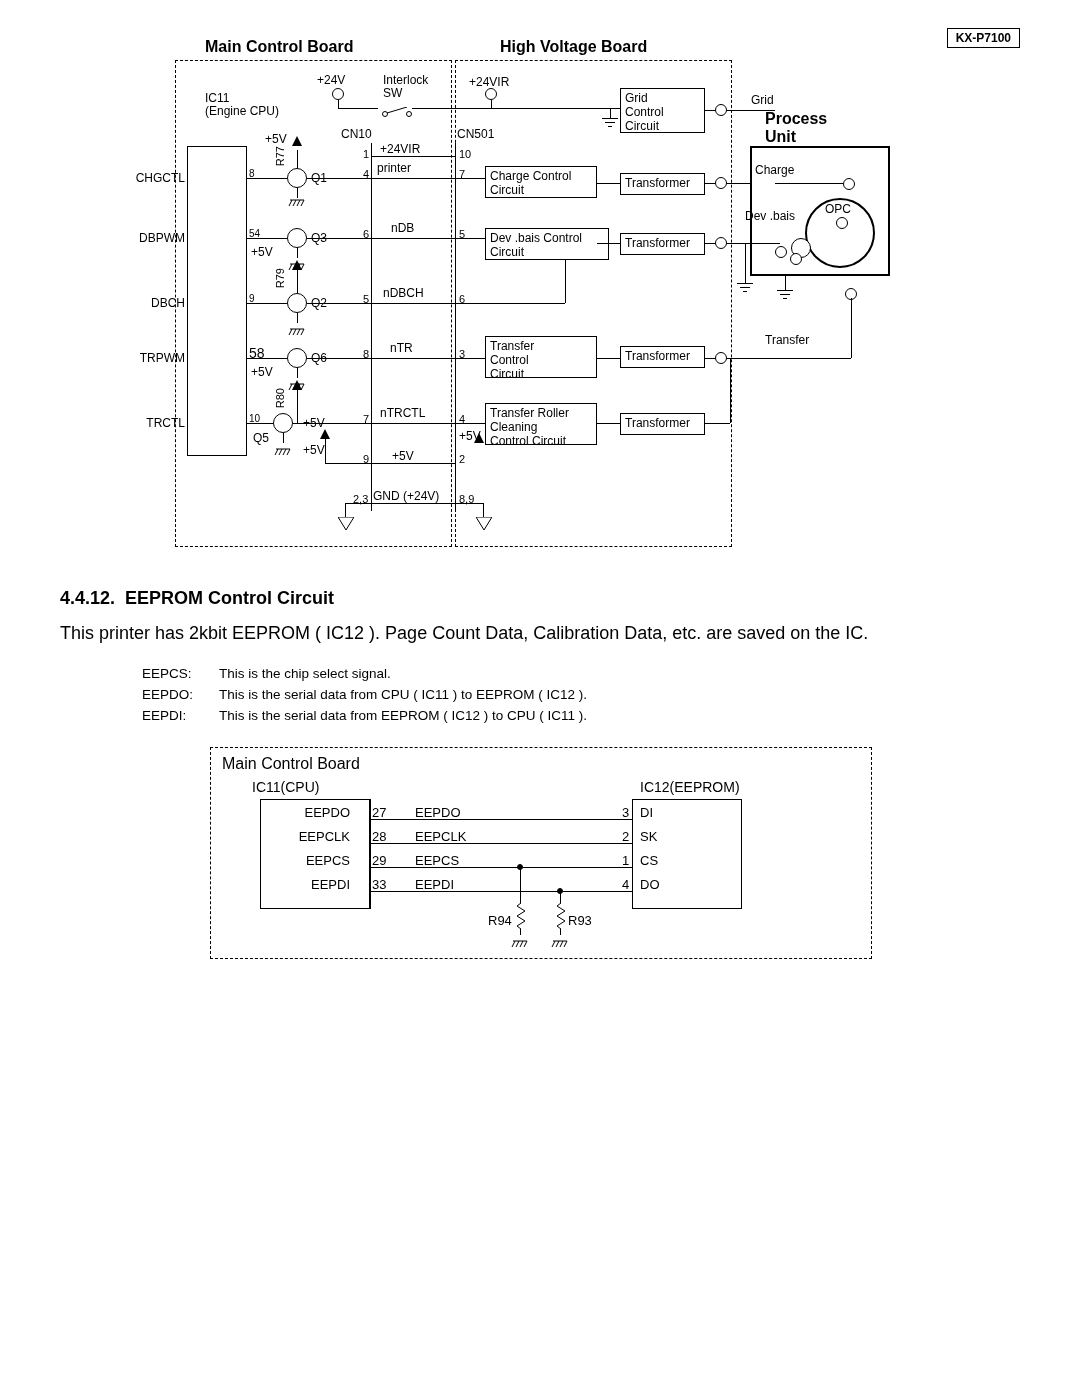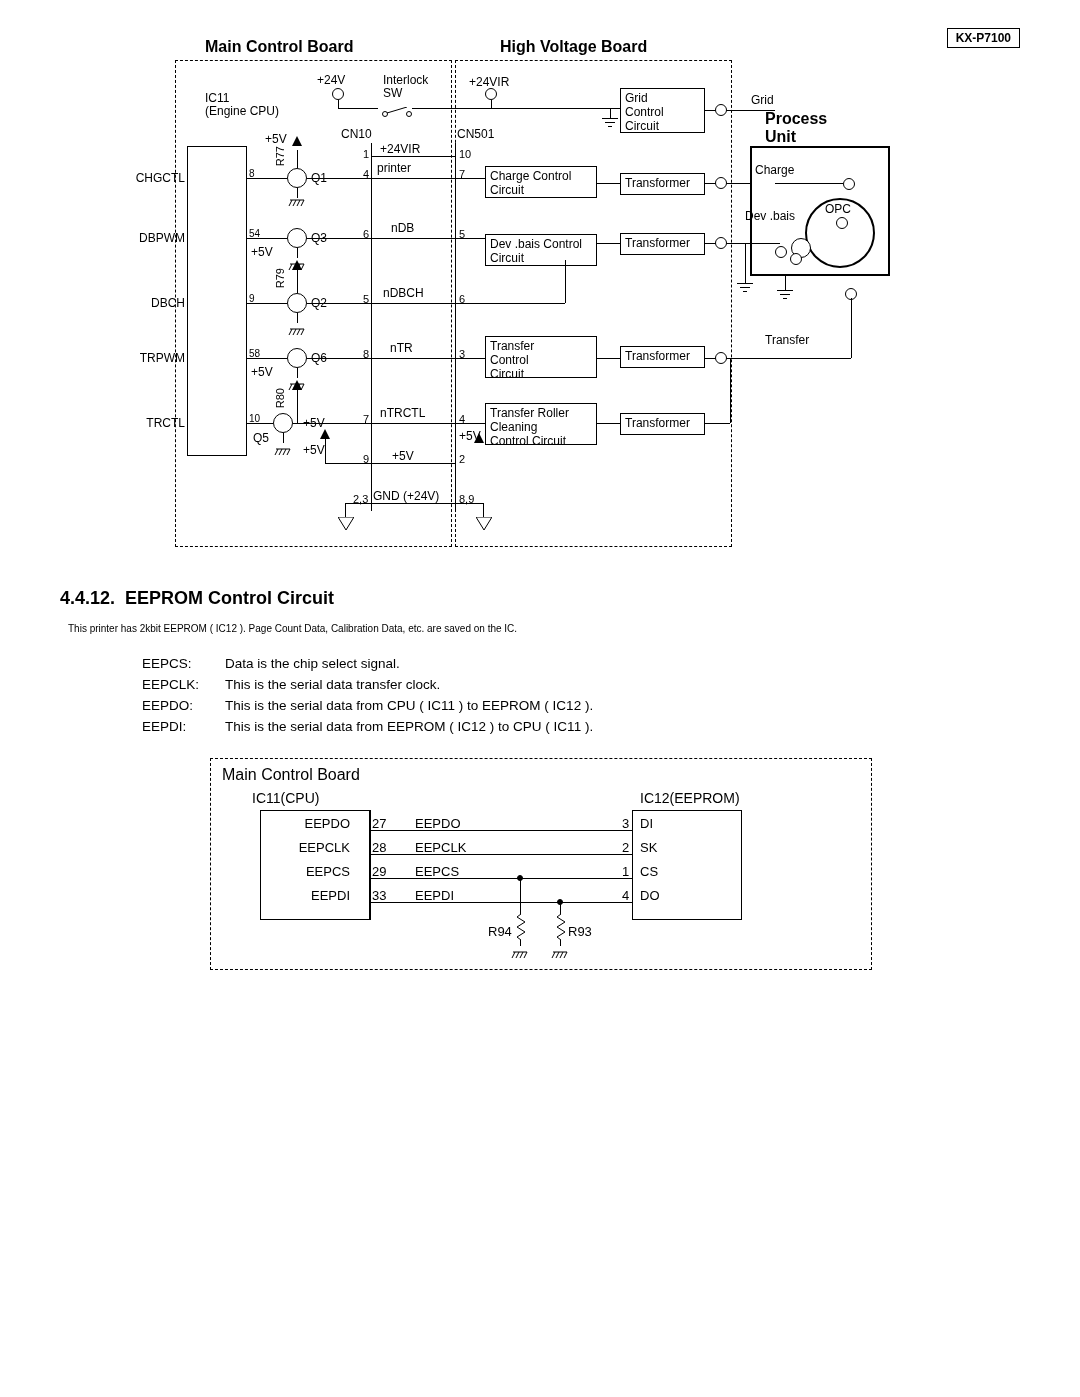--- a/index.html
+++ b/index.html
@@ -18,21 +18,21 @@
   .blk{position:absolute;border:1px solid #000;box-sizing:border-box;font-size:12px;padding:2px 4px;background:#fff}
   .circleblk{position:absolute;border:2px solid #000;border-radius:50%;box-sizing:border-box}
   .smCircle{position:absolute;border:1px solid #000;border-radius:50%;width:12px;height:12px;background:#fff;box-sizing:border-box}
   .smCircle.solid{background:#000}
   
   .hline{position:absolute;height:1px;background:#000}
   .vline{position:absolute;width:1px;background:#000}
   
   .section{margin-top:40px}
   .section h2{font-size:18px;font-weight:bold;margin:0 0 14px 0}
-  .section p{margin:6px 0 18px 8px;font-size:10px}
+  .section p{margin:6px 0 18px 0;font-size:18px}
   .sigtable{margin-left:80px;font-size:13.5px}
   .sigtable td{padding:2px 24px 2px 0;vertical-align:top}
   
   .eeprom{margin:20px auto 0 auto;width:660px;height:220px;position:relative}
   .ebox{position:absolute;border:1px solid #000;box-sizing:border-box;background:#fff}
   .etxt{position:absolute;font-size:14px}
   .etxt-sm{position:absolute;font-size:13px}
   
   .res{position:absolute;width:6px}
   .res svg{display:block}
@@ -159,21 +159,21 @@
           <line x1="12" y1="1" x2="9" y2="7" stroke="#000"></line>
           <line x1="16" y1="1" x2="13" y2="7" stroke="#000"></line>
         </svg>
     </div>
     <div class="lbl" style="left:258px;top:249px">nDBCH</div>
     <div class="hline" style="left:182px;top:265px;width:178px"></div>
     <div class="lbl" style="left:238px;top:255px;font-size:11px">5</div>
     <div class="lbl" style="left:334px;top:255px;font-size:11px">6</div>
 
     <div class="lbl" style="right:770px;top:314px">TRPWM</div>
-    <div class="lbl" style="left:124px;top:309px;font-size:10px">58</div>
+    <div class="lbl" style="left:124px;top:309px;font-size:14px">58</div>
     <div class="hline" style="left:122px;top:320px;width:40px"></div>
     <div class="tq" style="left:162px;top:310px"></div>
     <div class="lbl" style="left:186px;top:314px">Q6</div>
     <div class="vline" style="left:172px;top:330px;height:10px"></div>
     <div style="position:absolute;left:163px;top:340px">
       <svg width="18" height="8">
           <line x1="2" y1="1" x2="16" y2="1" stroke="#000"></line>
           <line x1="4" y1="1" x2="1" y2="7" stroke="#000"></line>
           <line x1="8" y1="1" x2="5" y2="7" stroke="#000"></line>
           <line x1="12" y1="1" x2="9" y2="7" stroke="#000"></line>
@@ -236,21 +236,21 @@
     <div class="vline" style="left:358px;top:465px;height:14px"></div>
     <div class="hline" style="left:330px;top:465px;width:28px"></div>
     <div style="position:absolute;left:351px;top:479px">
       <svg width="16" height="14">
           <polygon points="0,0 16,0 8,13" fill="#fff" stroke="#000"></polygon>
         </svg>
     </div>
 
     <div class="blk" style="left: 360px; top: 128px; width: 112px; height: 32px; white-space: pre;">Charge Control
 Circuit</div>
-    <div class="blk" style="left: 360px; top: 196px; width: 112px; height: 32px; white-space: pre;">Dev .bais Control
+    <div class="blk" style="left: 360px; top: 190px; width: 124px; height: 32px; white-space: pre;">Dev .bais Control
 Circuit</div>
     <div class="hline" style="left:360px;top:265px;width:80px"></div>
     <div class="vline" style="left:440px;top:222px;height:43px"></div>
     <div class="blk" style="left: 360px; top: 298px; width: 112px; height: 42px; white-space: pre;">Transfer
 Control
 Circuit</div>
     <div class="blk" style="left: 360px; top: 365px; width: 112px; height: 42px; white-space: pre;">Transfer Roller
 Cleaning
 Control Circuit</div>
 
@@ -315,25 +315,21 @@
 
   <div class="section">
     <h2>
       <span>4.4.12.</span>&nbsp;&nbsp;<span>EEPROM Control Circuit</span>
     </h2>
     <p>This printer has 2kbit EEPROM ( IC12 ). Page Count Data, Calibration Data, etc. are saved on the IC.</p>
     <table class="sigtable">
       <tbody>
           <tr>
             <td>EEPCS:</td>
-            <td>Data is the chip select signal.</td>
-          </tr>
-      <tr>
-            <td>EEPCLK:</td>
-            <td>This is the serial data transfer clock.</td>
+            <td>This is the chip select signal.</td>
           </tr>
       <tr>
             <td>EEPDO:</td>
             <td>This is the serial data from CPU ( IC11 ) to EEPROM ( IC12 ).</td>
           </tr>
       <tr>
             <td>EEPDI:</td>
             <td>This is the serial data from EEPROM ( IC12 ) to CPU ( IC11 ).</td>
           </tr>
     </tbody>

